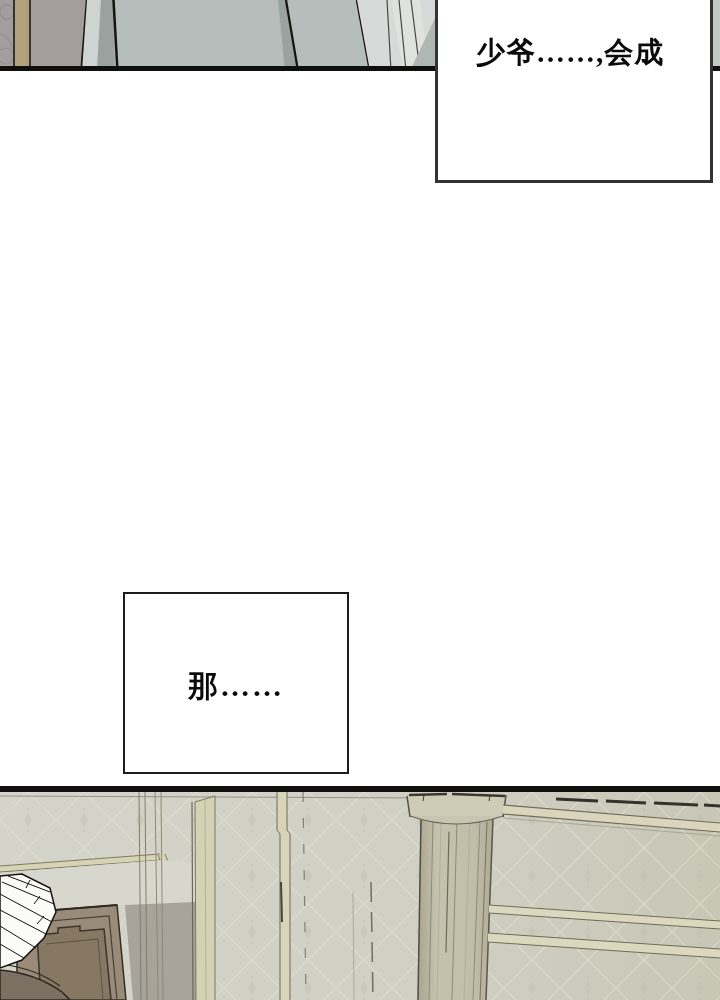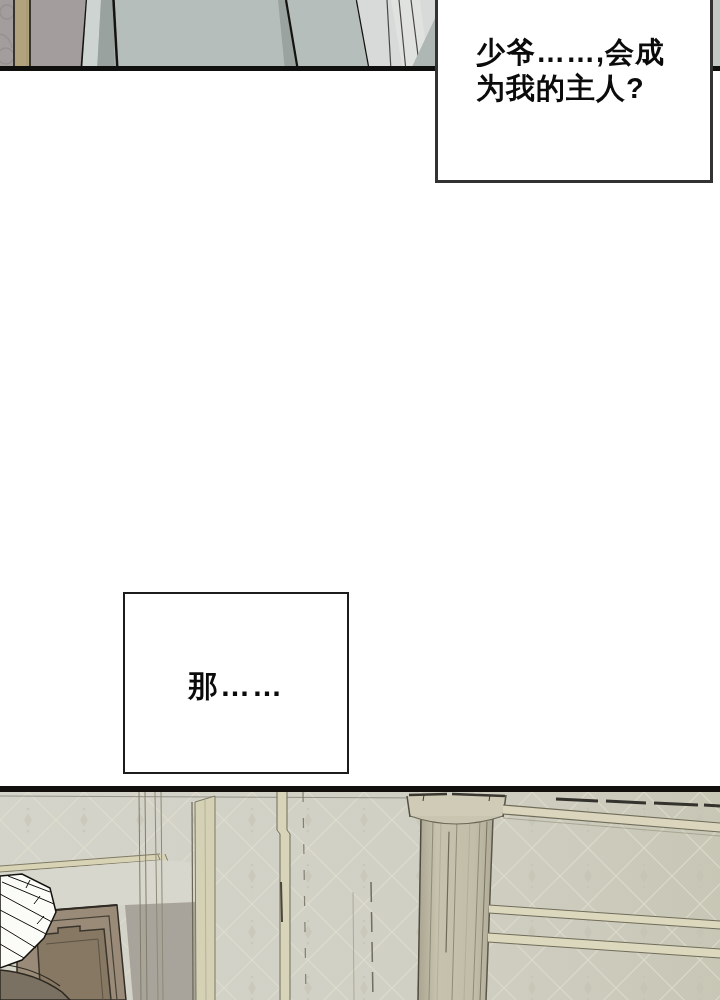--- a/index.html
+++ b/index.html
@@ -2,21 +2,21 @@
 <html><head>
 <meta charset="utf-8">
 <style>
   html, body { margin: 0; padding: 0; background: #ffffff; }
   .page {
     position: relative;
     width: 720px;
     height: 1000px;
     background: #ffffff;
     overflow: hidden;
-    font-family: Liberation Sans, sans-serif;
+    font-family: Liberation Serif, serif;
   }
   .panel { position: absolute; left: 0; width: 720px; }
   .panel svg { display: block; }
   .panel-top { top: 0; height: 71px; }
   .panel-bottom {
     top: 786px; height: 214px;
     border-top: 6px solid #11100e;
     box-sizing: border-box;
   }
   .bubble {
@@ -94,21 +94,20 @@
         <polygon points="437,14 437,71 410,71" fill="#aeb7b3"></polygon>
       </g>
 
       <rect y="66" width="720" height="5" fill="#0f0f0d"></rect>
     </svg>
   </div>
 
   <div class="bubble bubble-1">
     <div class="bubble-text">
       <div>少爷……,会成</div>
-      <div>为我的主人?</div>
     </div>
   </div>
 
   <div class="bubble bubble-2">
     <div class="bubble-text">那……</div>
   </div>
 
   <div class="panel panel-bottom">
     <svg width="720" height="208" viewBox="0 0 720 208">
       <defs>

